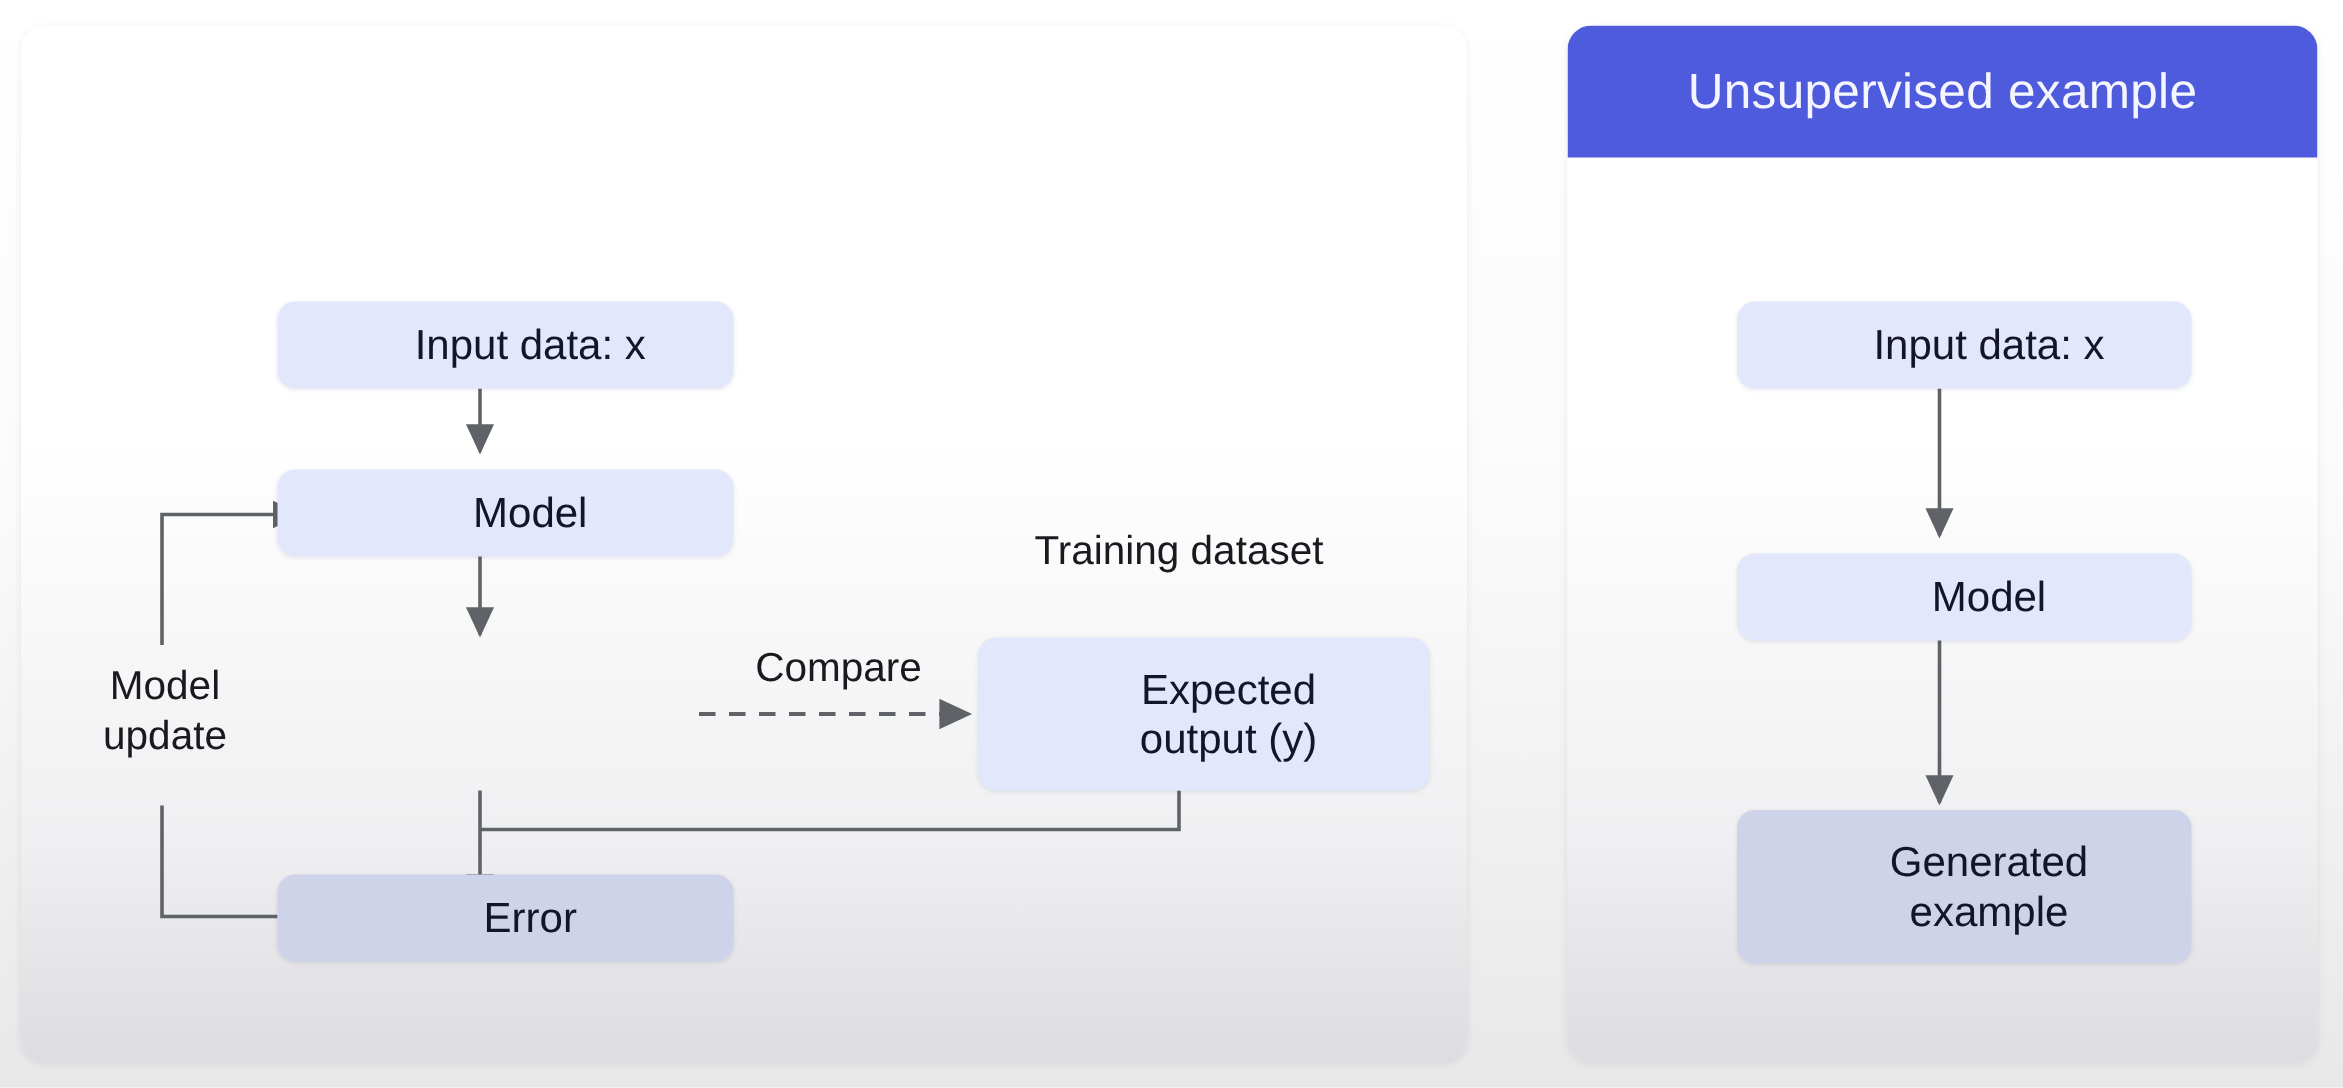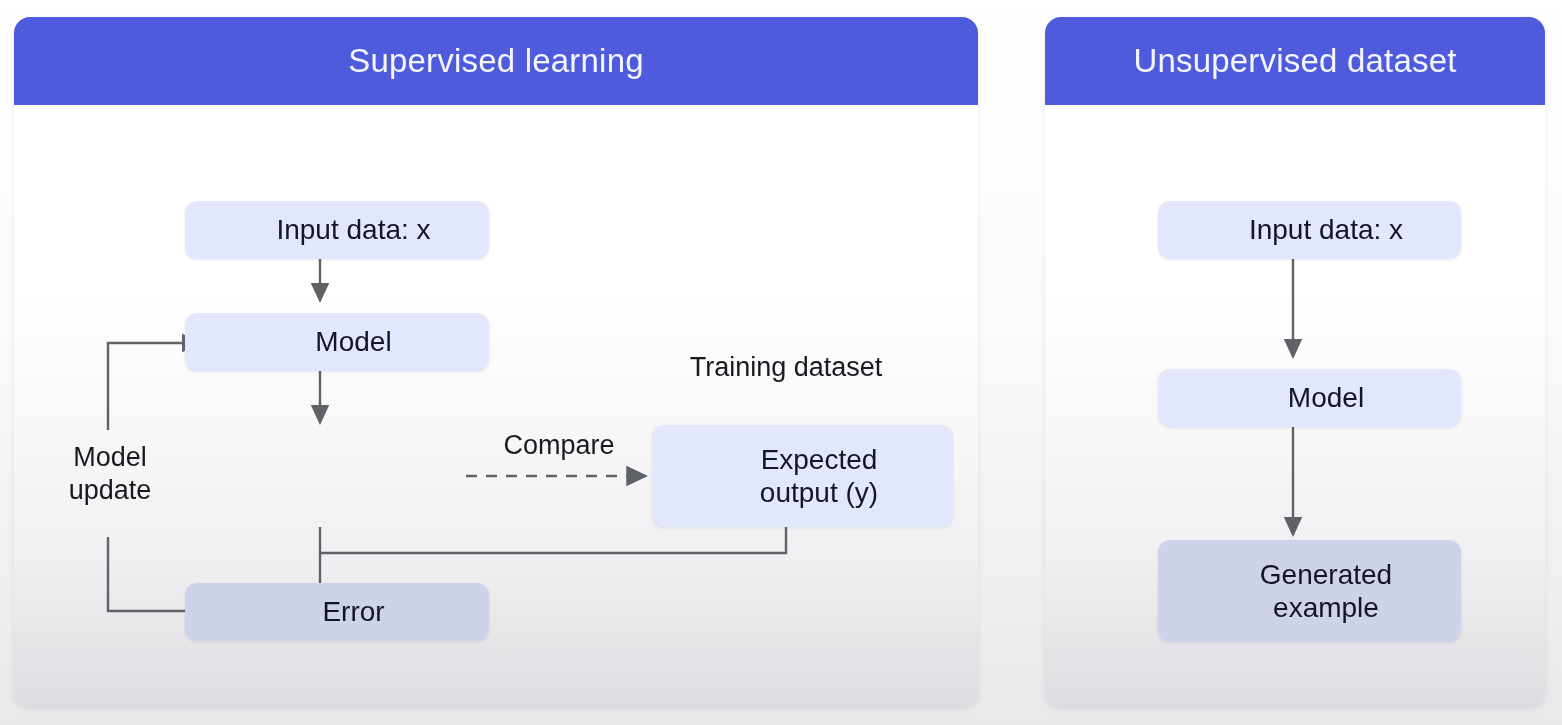--- a/index.html
+++ b/index.html
@@ -115,23 +115,20 @@
     pointer-events: none;
   }
 </style>
 </head>
 <body>
 
 <div class="stage">
 
   <div class="panel" id="panel-supervised">
 
-    <div class="panel-header">
-      <span class="panel-title">Supervised learning</span>
-    </div>
 
     <div class="panel-body">
 
       <svg class="edges" width="964" height="602" viewBox="0 0 964 602">
         <defs>
           <marker id="ah-sup" markerWidth="9" markerHeight="9" refX="7.6" refY="4.5" orient="auto" markerUnits="strokeWidth">
             <path d="M0,0.6 L8.4,4.5 L0,8.4 z" fill="#5f6368"></path>
           </marker>
           <marker id="ah-sup-d" markerWidth="9" markerHeight="9" refX="7.6" refY="4.5" orient="auto" markerUnits="strokeWidth">
             <path d="M0,0.6 L8.4,4.5 L0,8.4 z" fill="#5f6368"></path>
@@ -188,21 +185,21 @@
 
       <div class="free-text" id="ann-model-update" style="left:20px; top:336px; width:152px;">Model
 update</div>
 
     </div>
   </div>
 
   <div class="panel" id="panel-unsupervised">
 
     <div class="panel-header">
-      <span class="panel-title">Unsupervised dataset</span>
+      <span class="panel-title">Unsupervised example</span>
     </div>
 
     <div class="panel-body">
 
       <svg class="edges" width="500" height="602" viewBox="0 0 500 602">
         <defs>
           <marker id="ah-uns" markerWidth="9" markerHeight="9" refX="7.6" refY="4.5" orient="auto" markerUnits="strokeWidth">
             <path d="M0,0.6 L8.4,4.5 L0,8.4 z" fill="#5f6368"></path>
           </marker>
         </defs>

